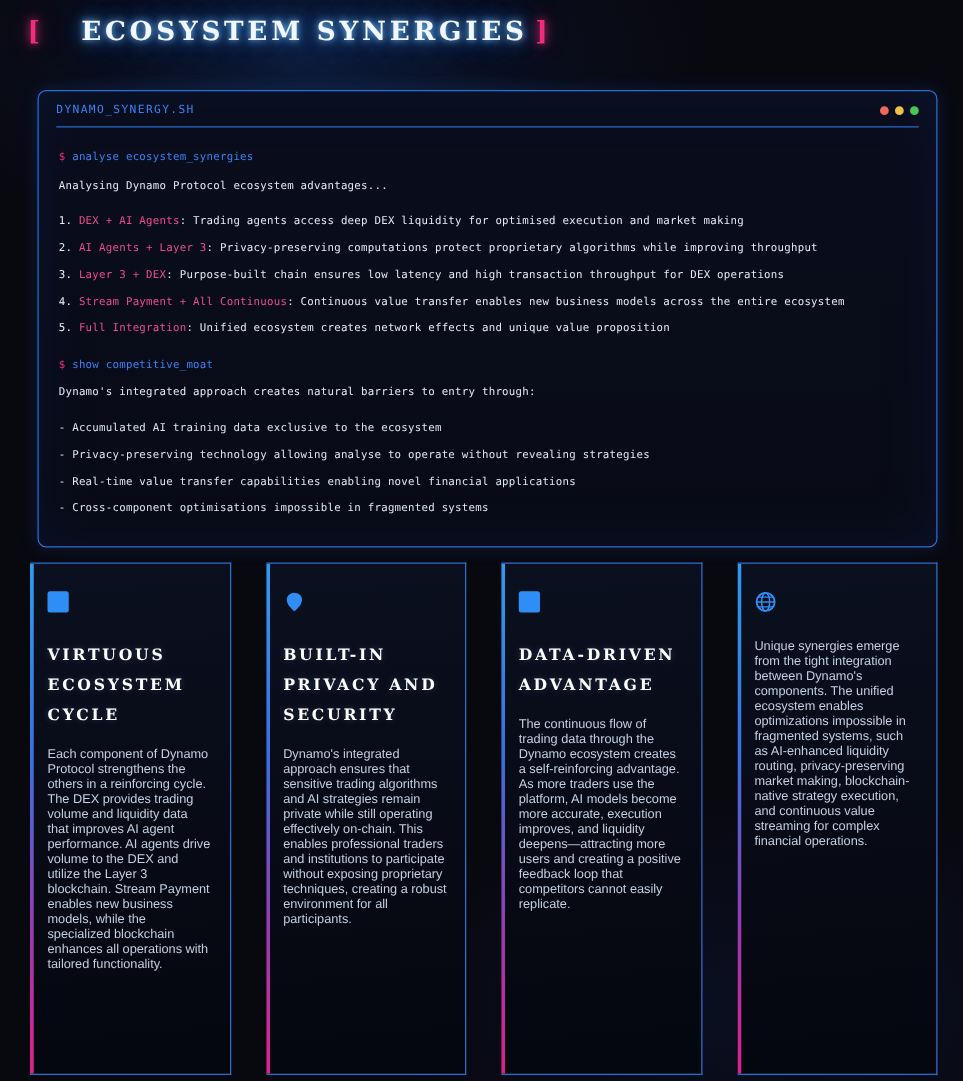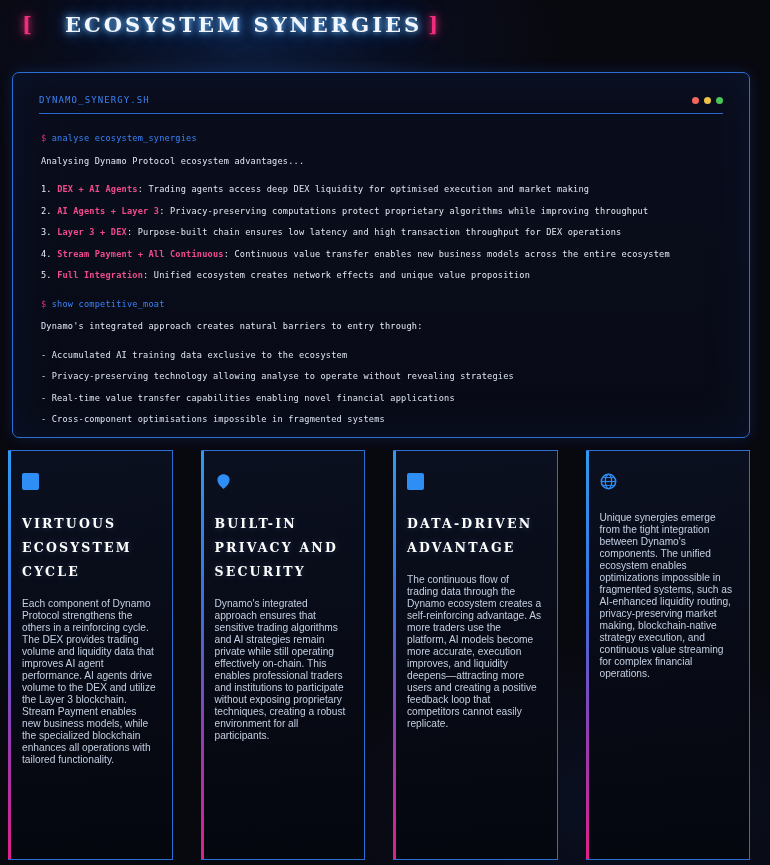--- a/index.html
+++ b/index.html
@@ -57,26 +57,26 @@
       0 0 6px rgba(120,200,255,0.95),
       0 0 14px rgba(60,150,255,0.75),
       0 0 28px rgba(40,110,230,0.55);
     margin: 0 6px;
     padding-left: 24px;
   }
 
   
   .terminal {
     position: relative;
-    margin: 10px 20px 0 12px;
+    margin: 10px 20px 0 30px;
     border: 1px solid #2b6fd4;
     border-radius: 7px;
     background: linear-gradient(180deg, #0a0d1c 0%, #080b16 100%);
     box-shadow: 0 0 14px rgba(40,110,230,0.20), inset 0 0 38px rgba(12,25,60,0.55);
-    padding: 12px;
+    padding: 0;
     height: 366px;
   }
   .term-head {
     display: flex;
     align-items: center;
     justify-content: space-between;
     padding: 10px 14px 8px 14px;
   }
   .term-file {
     font-family: "DejaVu Sans Mono", "Liberation Mono", monospace;
@@ -106,31 +106,31 @@
     color: #dfe6f2;
   }
   .cmd { margin-bottom: 1px; }
   .cmd .prompt { color: #ef2d7a; }
   .cmd .cmd-text { color: #3b82f6; }
   .echo { color: #e2e8f5; }
   .spacer-sm { height: 7px; }
 
   .num-line { white-space: nowrap; }
   .num-line .idx { color: #e9edf7; }
-  .num-line .label { color: #ef4b8c; font-weight: bold; }
+  .num-line .label { color: #ef4b8c; }
   .num-line .desc { color: #e2e8f5; }
 
   .bullet { color: #dde5f2; white-space: nowrap; }
 
   
   .cards {
     position: relative;
     display: flex;
     gap: 28px;
-    margin: 12px 20px 0 8px;
+    margin: 12px 20px 0 24px;
   }
   .card {
     position: relative;
     flex: 1 1 0;
     min-width: 0;
     background: linear-gradient(175deg, #0b1020 0%, #070a14 60%, #05070f 100%);
     border-top: 1px solid #2b6fd4;
     border-right: 1px solid #2b6fd4;
     border-bottom: 1px solid #2b6fd4;
     padding: 22px 14px 18px 14px;

